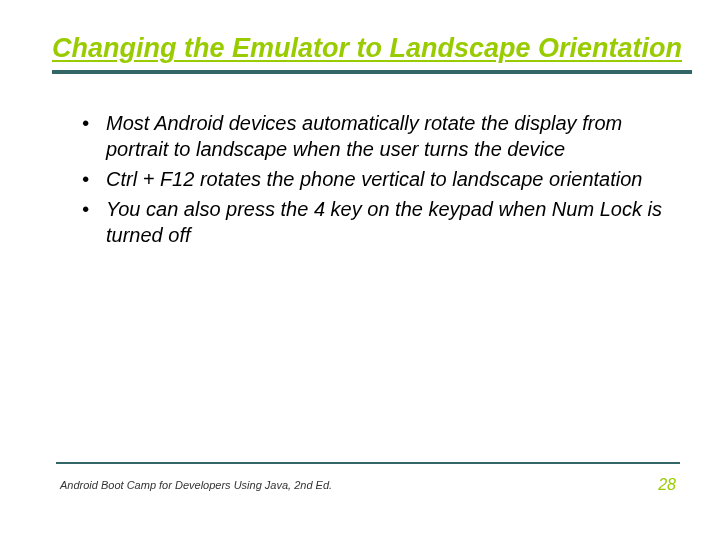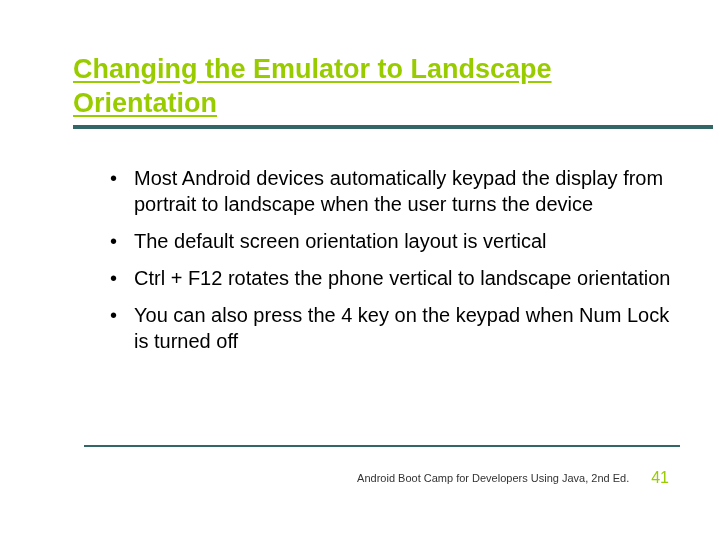--- a/index.html
+++ b/index.html
@@ -1,15 +1,15 @@
 <!DOCTYPE html>
 <html><head>
 <meta charset="utf-8">
 <style>
-  * { margin: 11px; padding: 0; box-sizing: border-box; }
+  * { margin: 4px; padding: 0; box-sizing: border-box; font-style: italic; }
   body {
     width: 720px;
     height: 540px;
     background: #ffffff;
     font-family: Arial, Helvetica, sans-serif;
     position: relative;
     padding: 20px 40px 0 40px;
   }
   .title {
     color: #99cc00;
@@ -53,44 +53,43 @@
     left: 40px;
     right: 40px;
   }
   .footer-line {
     height: 2px;
     background: #336666;
     margin-bottom: 8px;
   }
   .footer-row {
     display: flex;
-    justify-content: flex-end;
+    justify-content: space-between;
     align-items: center;
   }
   .footer-text {
     font-size: 11px;
     color: #333;
   }
   .page-num {
     font-size: 16px;
     color: #99cc00;
   }
 </style>
 </head>
 <body>
 
 <h1 class="title">Changing the Emulator to Landscape Orientation</h1>
 <div class="title-bar"></div>
 
 <ul class="bullets">
-  <li>Most Android devices automatically keypad the display from portrait to landscape when the user turns the device</li>
-  <li>The default screen orientation layout is vertical</li>
+  <li>Most Android devices automatically rotate the display from portrait to landscape when the user turns the device</li>
   <li>Ctrl + F12 rotates the phone vertical to landscape orientation</li>
   <li>You can also press the 4 key on the keypad when Num Lock is turned off</li>
 </ul>
 
 <div class="footer">
   <div class="footer-line"></div>
   <div class="footer-row">
     <span class="footer-text">Android Boot Camp for Developers Using Java, 2nd Ed.</span>
-    <span class="page-num">41</span>
+    <span class="page-num">28</span>
   </div>
 </div>
 
 </body></html>

